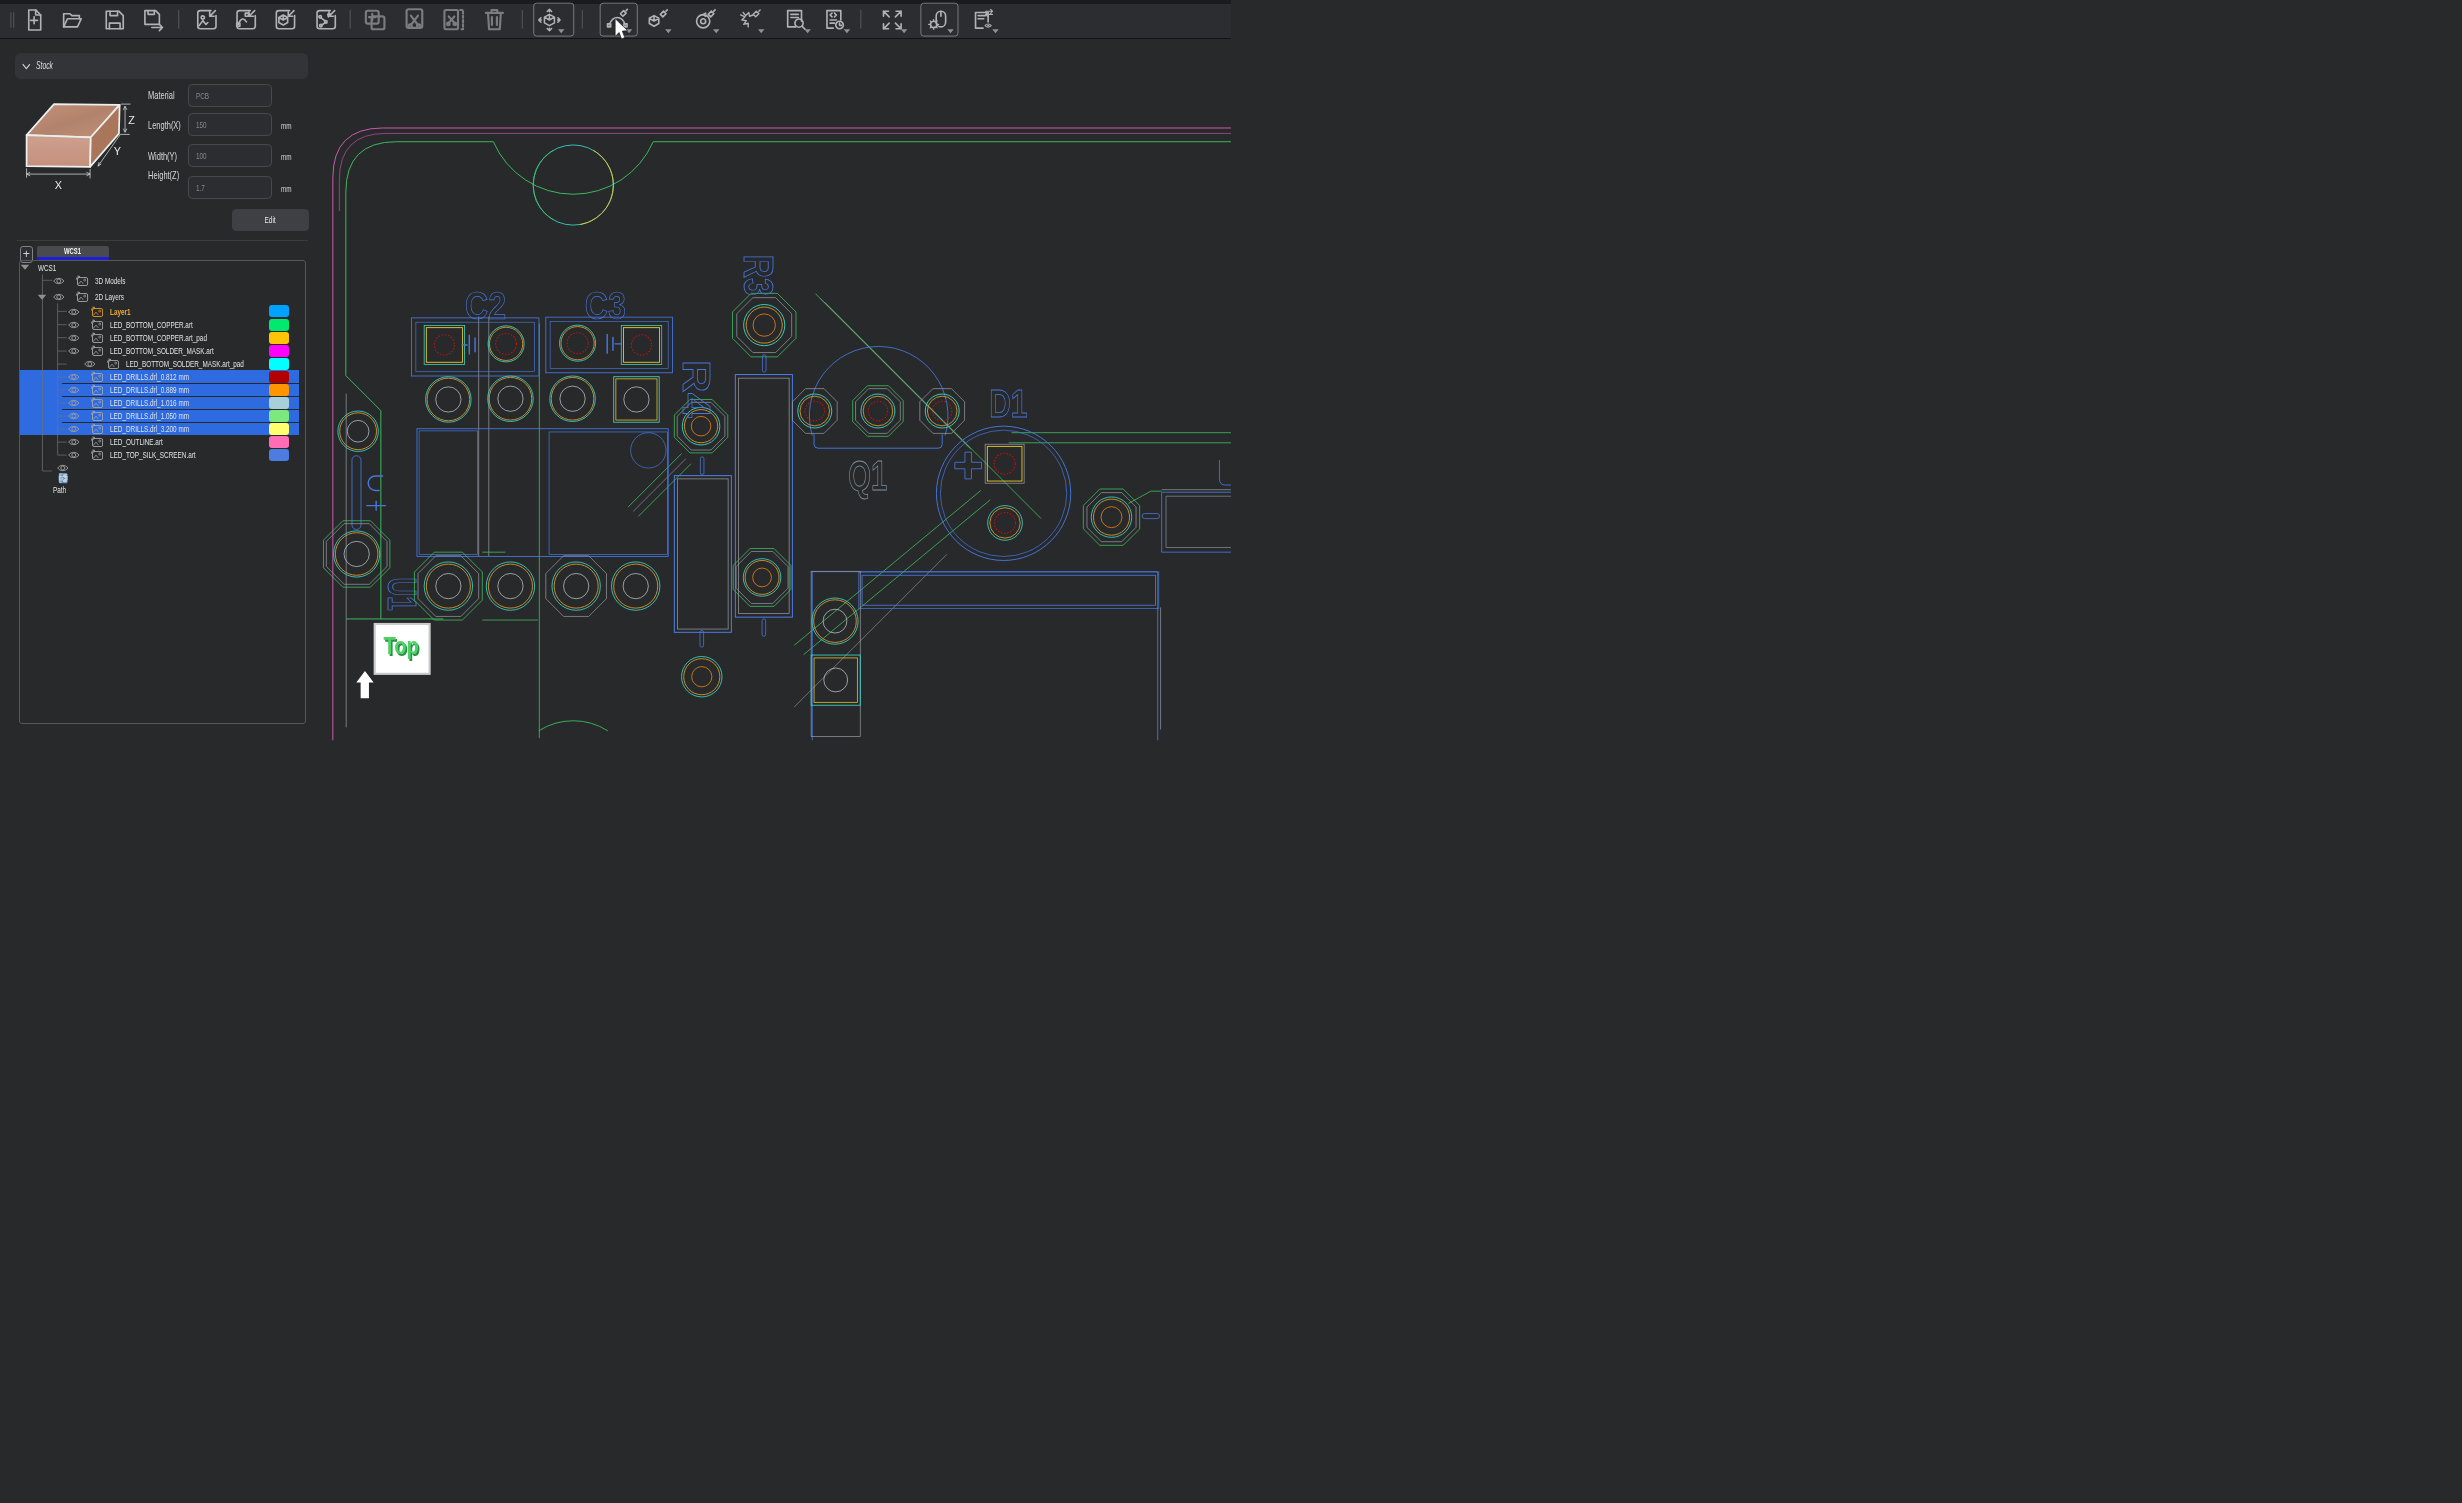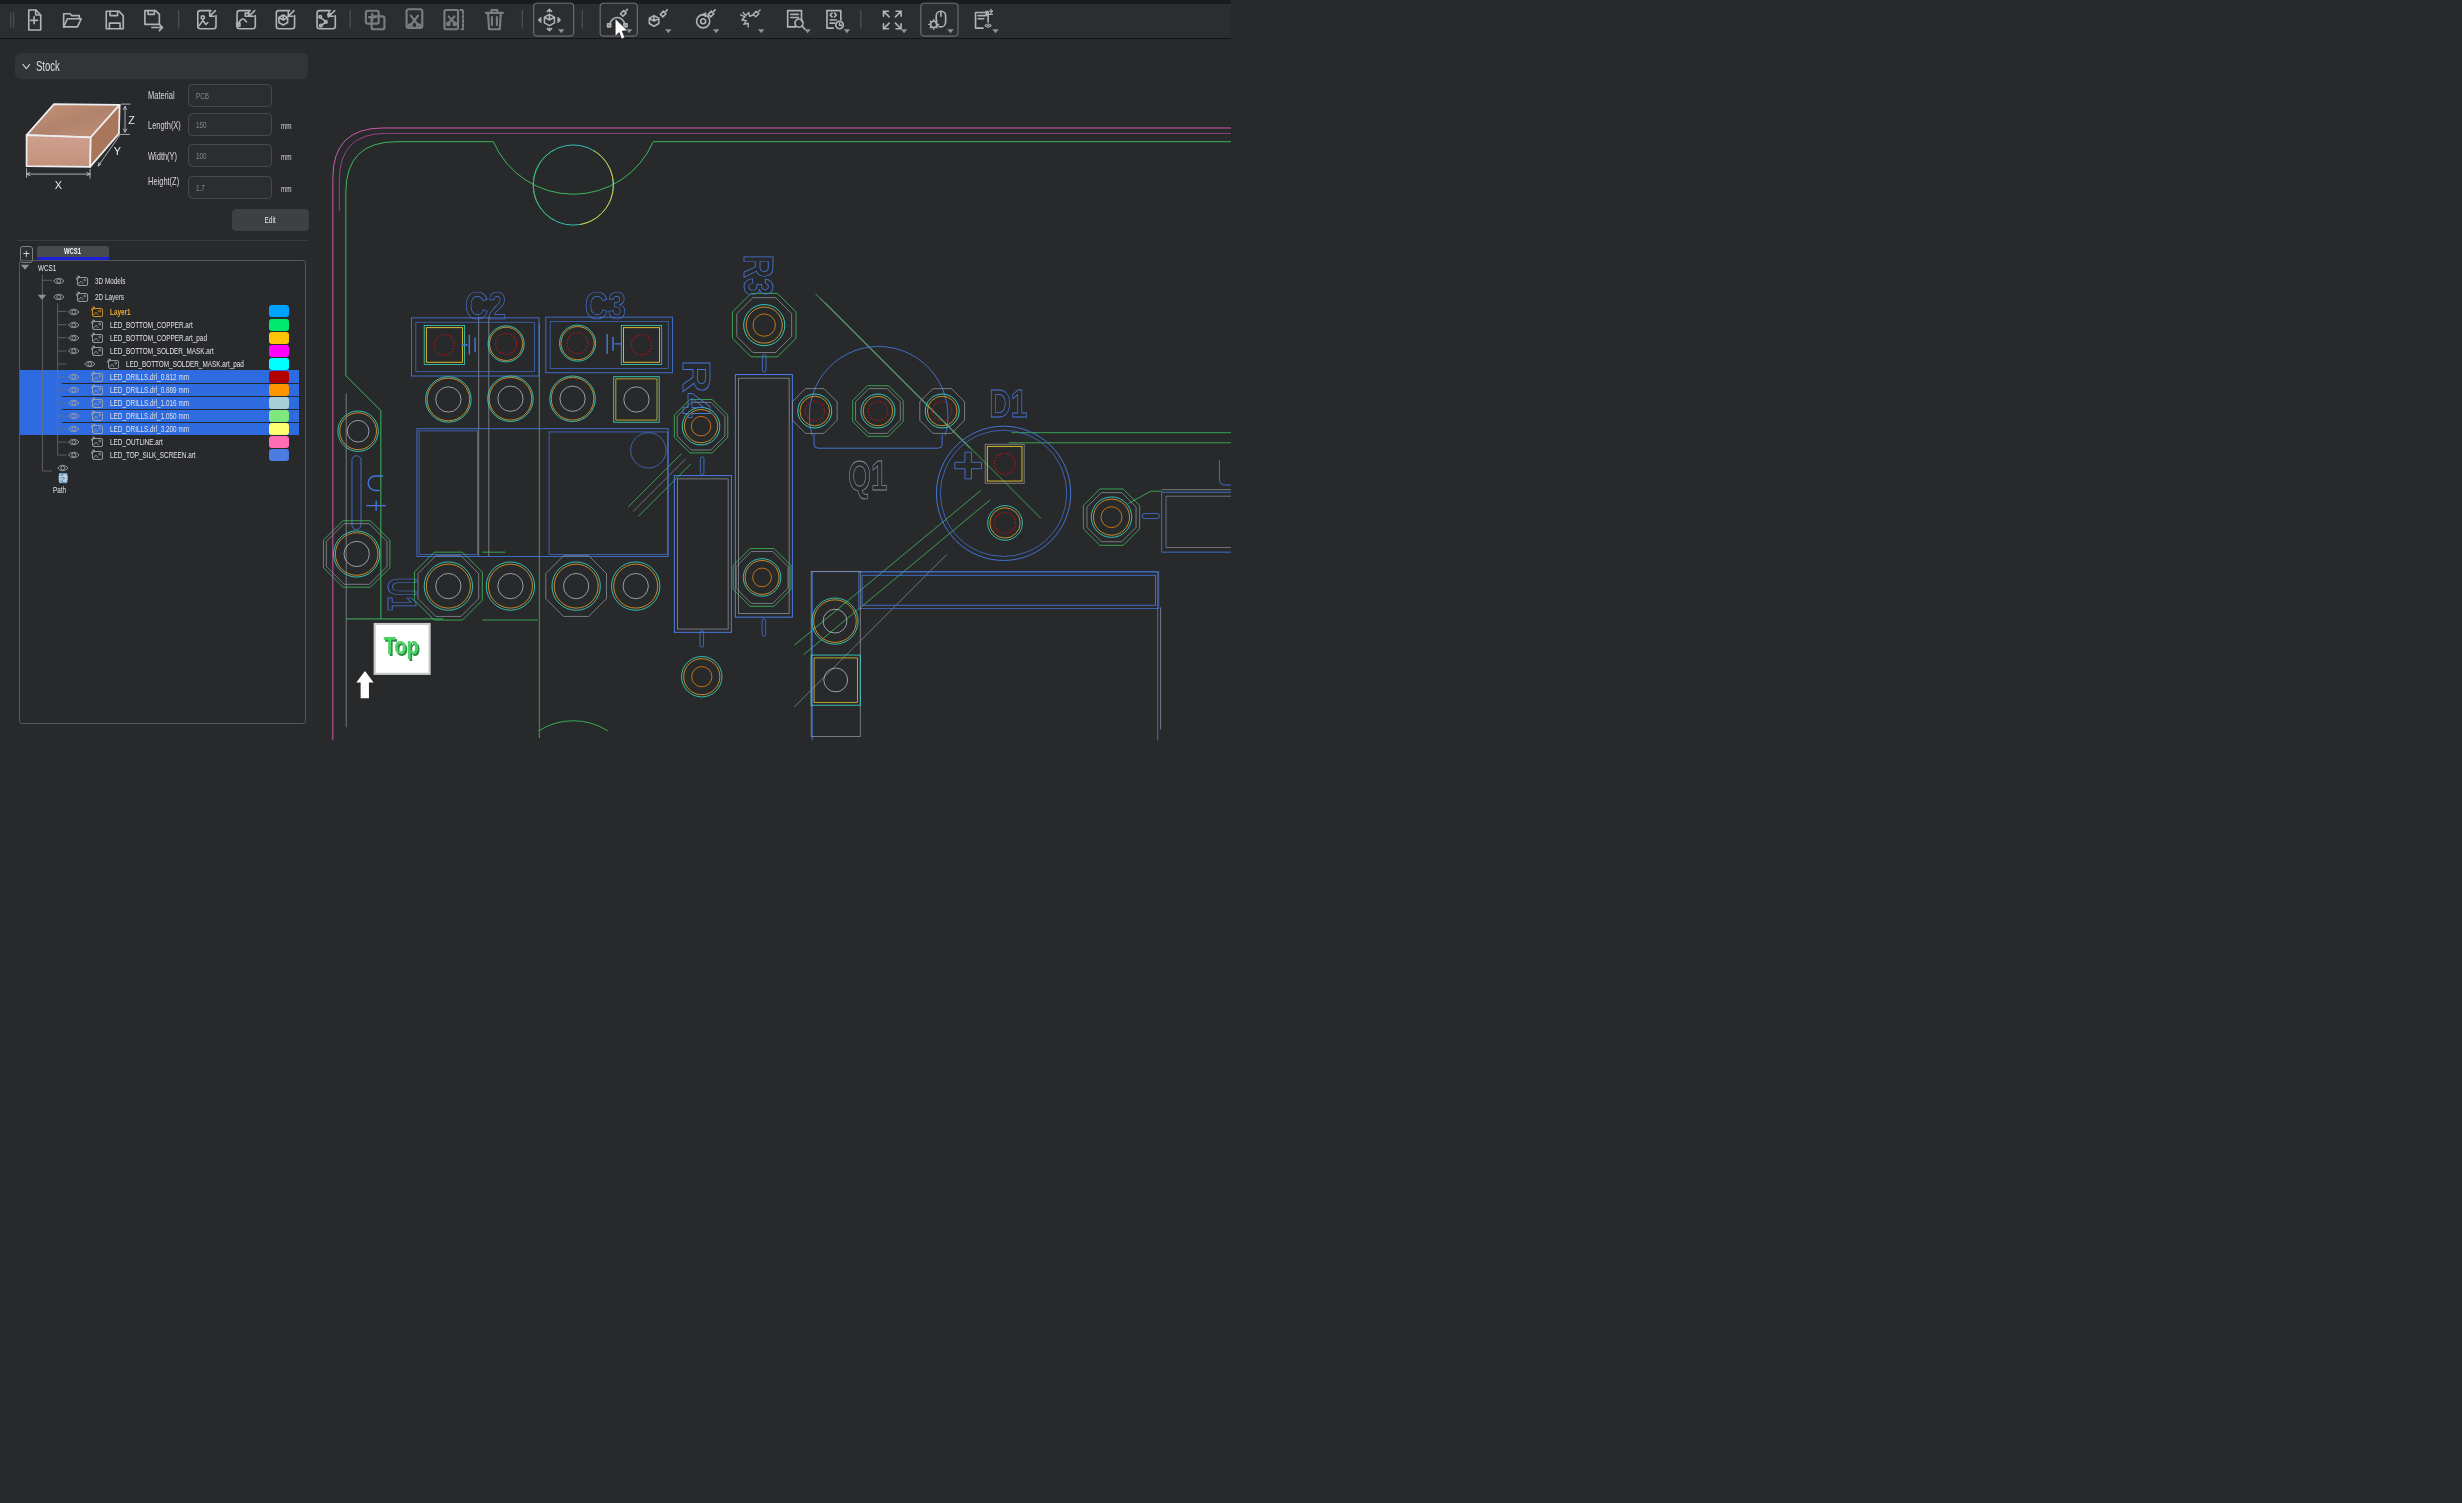--- a/index.html
+++ b/index.html
@@ -7,21 +7,21 @@
   .abs { position:absolute; }
   .nx { display:inline-block; transform:scaleX(0.68); transform-origin:0 50%; }
   .nxc { display:inline-block; transform:scaleX(0.68); transform-origin:50% 50%; }
   #root { position:relative; width:1231px; height:752px; background:#28292b; }
   
   #topstrip { left:0; top:0; width:1231px; height:3.6px; background:#1a1b1e; }
   #toolbar { left:0; top:3.6px; width:1231px; height:35px; background:#2b2d30; border-bottom:0.7px solid #131416; }
   
   #statusbar { left:0; top:739px; width:1231px; height:12.3px; background:#3c3e42; color:#e8e9ea; font-size:7.6px; font-weight:bold; line-height:12.3px; text-align:right; padding-right:4.3px; }
   
-  #stockhdr { left:15px; top:53px; width:293px; height:26px; background:#323437; border-radius:5.8px; color:#dcdddf; font-size:14px; line-height:26px; }
+  #stockhdr { left:15px; top:53px; width:293px; height:26px; background:#323437; border-radius:5.8px; color:#dcdddf; font-size:10px; line-height:26px;font-style:italic; }
   #stockhdr span.lbl { margin-left:21px; }
   #stockhdr svg { position:absolute; left:6.5px; top:8.7px; }
   .flabel { color:#d8d9db; font-size:11px; height:11.6px; line-height:11.6px; }
   .finput { width:84px; height:23px; background:#2b2d30; border:0.7px solid #47494d; border-radius:4.3px; color:#85878a; font-size:9.4px; line-height:21.7px; padding-left:6.5px; }
   .funit { color:#d8d9db; font-size:9.4px; }
   #editbtn { left:232px; top:209px; width:77px; height:21.7px; background:#3e4043; border-radius:4.3px; color:#e9eaeb; font-size:9.4px; text-align:center; line-height:21.7px; }
   #stocksep { left:17.3px; top:240px; width:291px; height:0.7px; background:#3a3c3f; }
   
   #plusbtn { left:19.5px; top:246px; width:13.7px; height:16.6px; border:0.7px solid #808285; border-radius:2.9px; background:#2c2e31; color:#cfd1d3; font-size:12.3px; text-align:center; line-height:14.4px; }
   #wcstab { left:37px; top:246px; width:72px; height:10.8px; background:#484a4e; border-radius:2.2px 2.2px 0 0; color:#f2f3f4; font-size:8.7px; font-weight:bold; text-align:center; line-height:10.8px; }
@@ -202,21 +202,21 @@
       <path d="M148,14 h13 M147,56 h13 M153.5,17 v36 M153.5,17 l-2.5,5 M153.5,17 l2.5,5 M153.5,53 l-2.5,-5 M153.5,53 l2.5,-5" stroke="#ced2d5" stroke-width="1.1" fill="none"></path>
       <text x="158" y="41" fill="#e8eaeb" font-size="15">Z</text>
       <path d="M147,56 L116,100 M116,100 l1.5,-5.5 M116,100 l4.5,-3" stroke="#ced2d5" stroke-width="1.1" fill="none"></path>
       <text x="138" y="84" fill="#e8eaeb" font-size="15">Y</text>
       <path d="M17,103 v13 M105,104 v13 M17,111 h88 M17,111 l5,-2.5 M17,111 l5,2.5 M105,111 l-5,-2.5 M105,111 l-5,2.5" stroke="#ced2d5" stroke-width="1.1" fill="none"></path>
       <text x="56" y="131" fill="#e8eaeb" font-size="15">X</text>
     </svg>
   <div class="abs flabel" style="left:148px;top:90px"><span class="nx">Material</span></div>
   <div class="abs flabel" style="left:148px;top:120px"><span class="nx">Length(X)</span></div>
   <div class="abs flabel" style="left:148px;top:151px"><span class="nx">Width(Y)</span></div>
-  <div class="abs flabel" style="left:148px;top:176px"><span class="nx">Height(Z)</span></div>
+  <div class="abs flabel" style="left:148px;top:170px"><span class="nx">Height(Z)</span></div>
   <div class="abs finput" style="left:188px;top:84px"><span class="nx">PCB</span></div>
   <div class="abs finput" style="left:188px;top:113px"><span class="nx">150</span></div>
   <div class="abs finput" style="left:188px;top:144px"><span class="nx">100</span></div>
   <div class="abs finput" style="left:188px;top:176px"><span class="nx">1.7</span></div>
 
   <div class="abs funit" style="left:281px;top:120px"><span class="nx">mm</span></div>
   <div class="abs funit" style="left:281px;top:151px"><span class="nx">mm</span></div>
   <div class="abs funit" style="left:281px;top:183px"><span class="nx">mm</span></div>
   <div class="abs" id="editbtn"><span class="nxc">Edit</span></div>
   <div class="abs" id="stocksep"></div>

